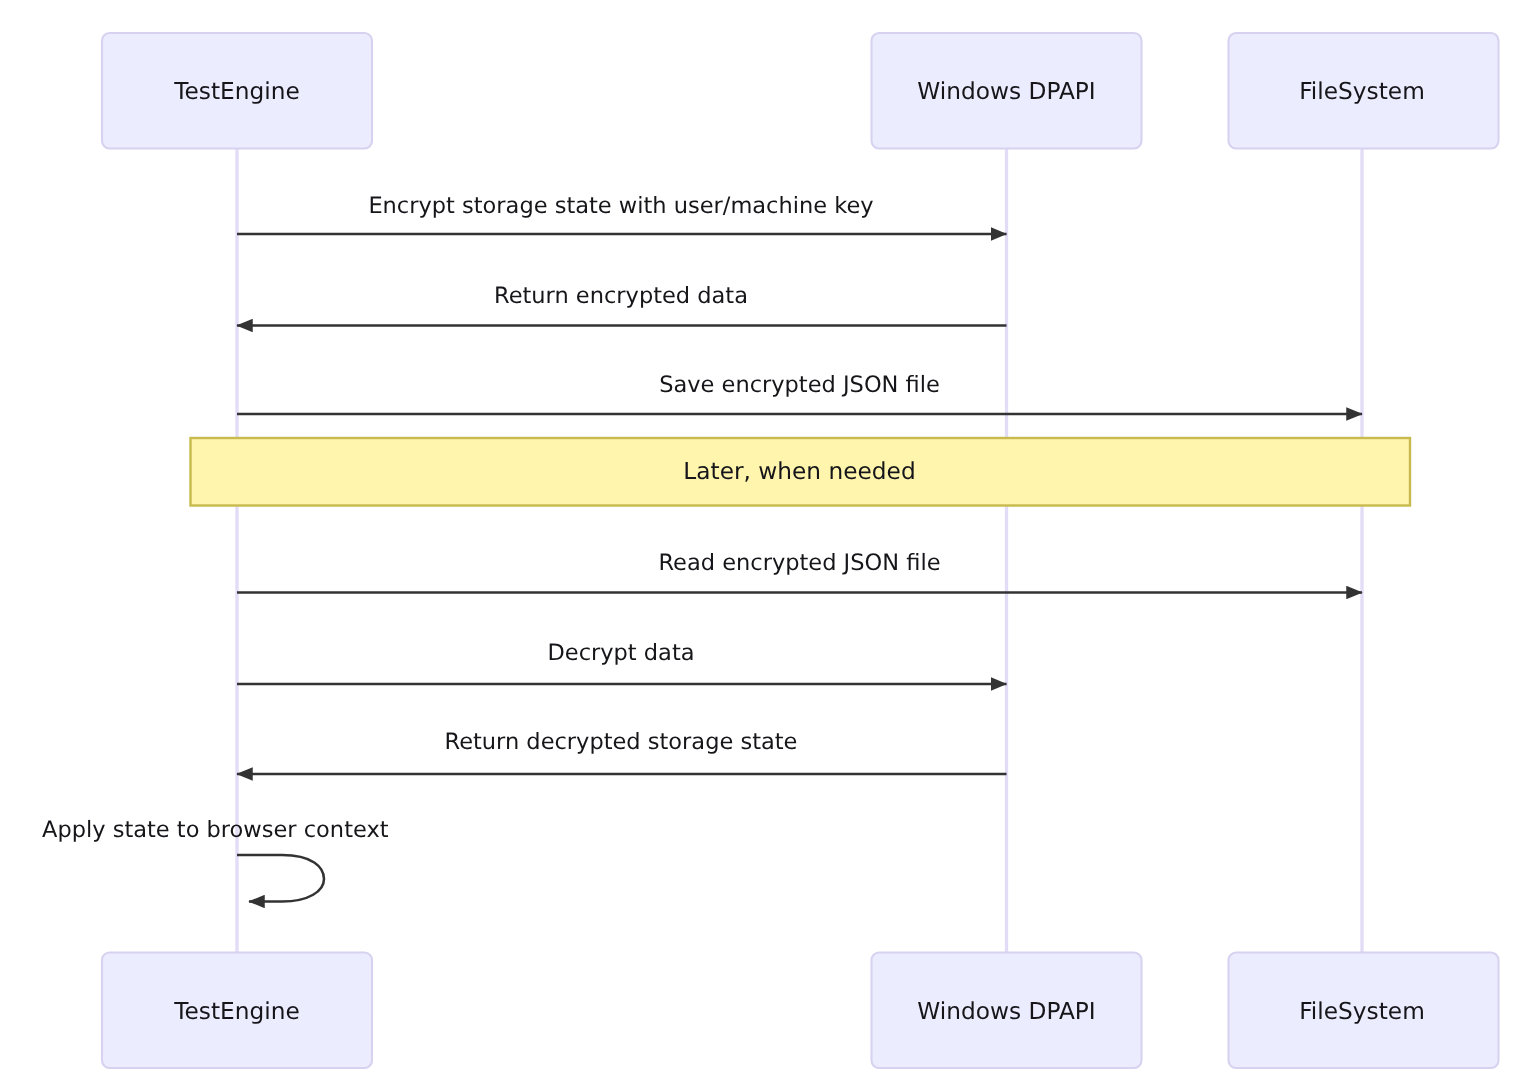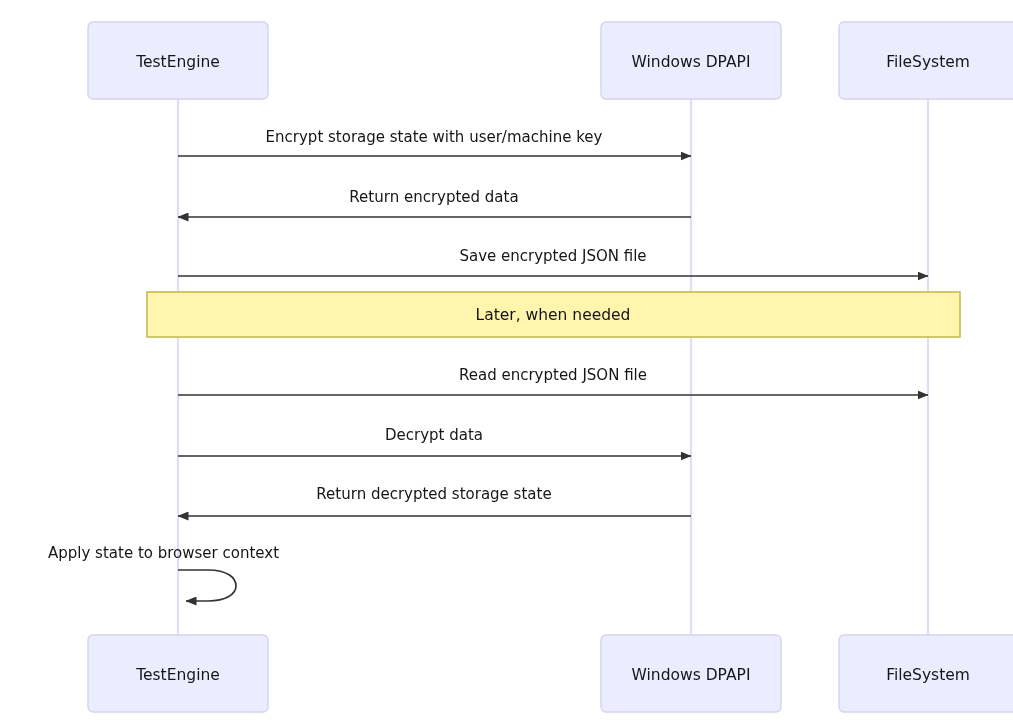--- a/index.html
+++ b/index.html
@@ -11,21 +11,20 @@
   body {
     width: 1013px;
     height: 721px;
     font-family: "DejaVu Sans", sans-serif;
     overflow: hidden;
   }
   #diagram-root {
     position: relative;
     width: 879px;
     height: 721px;
-    margin-left: 20px;
   }
   svg.diagram-canvas {
     position: absolute;
     top: 0;
     left: 0;
     width: 1013px;
     height: 721px;
     display: block;
   }
   .participant-box {

